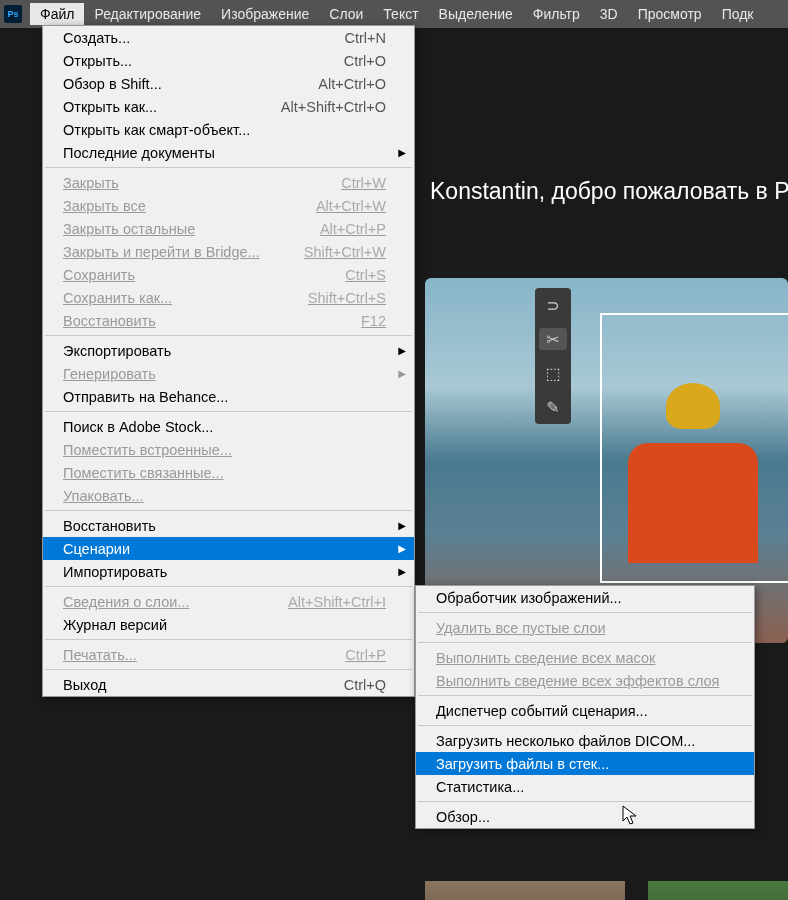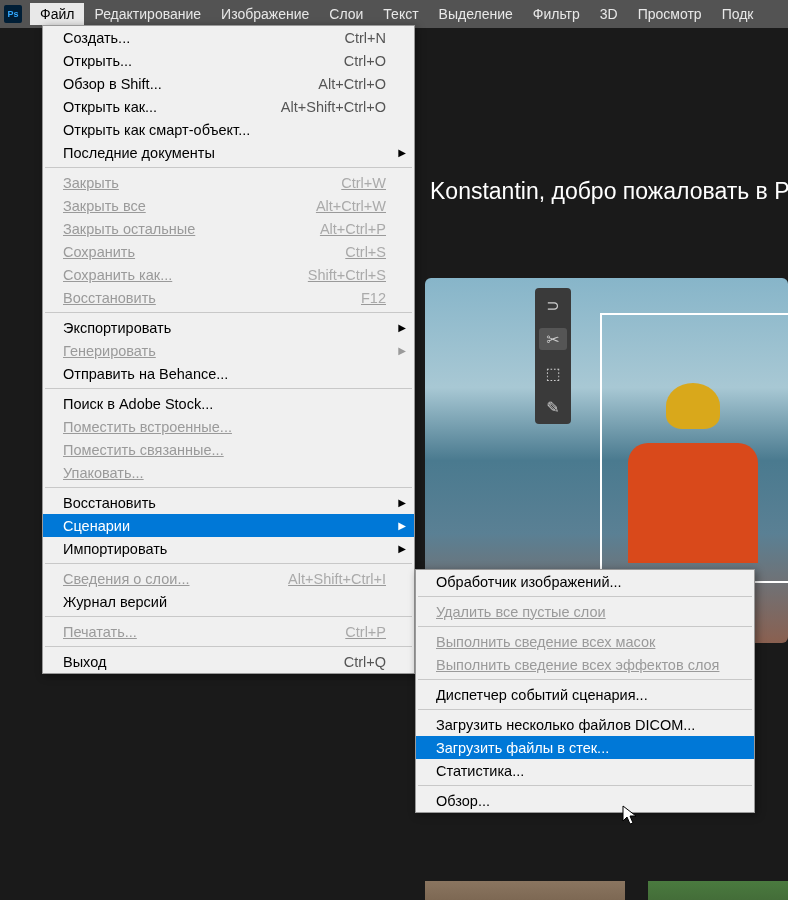--- a/index.html
+++ b/index.html
@@ -28,21 +28,21 @@
   .dropdown { position: absolute; top: 25px; left: 42px; width: 373px; background: #f0f0f0; border: 1px solid #999; box-shadow: 2px 2px 8px rgba(0,0,0,0.4); font-size: 14.5px; color: #000; z-index: 10; }
   .menu-item { display: flex; justify-content: space-between; align-items: center; padding: 3.5px 28px 3.5px 20px; position: relative; cursor: default; }
   .menu-item.disabled { color: #9a9a9a; text-decoration: underline; }
   .menu-item.highlighted { background: #0078d7; color: #fff; }
   .menu-sep { height: 1px; background: #c8c8c8; margin: 3px 2px; }
   .menu-item .shortcut { color: #555; }
   .menu-item.disabled .shortcut { color: #aaa; }
   .menu-item .arrow { position: absolute; right: 8px; font-size: 10px; }
   .menu-item.highlighted .arrow { color: #fff; }
   
-  .submenu { position: absolute; top: 569px; left: 415px; width: 340px; background: #f0f0f0; border: 1px solid #999; box-shadow: 2px 2px 8px rgba(0,0,0,0.4); font-size: 14.5px; color: #000; z-index: 11; }
+  .submenu { position: absolute; top: 585px; left: 415px; width: 340px; background: #f0f0f0; border: 1px solid #999; box-shadow: 2px 2px 8px rgba(0,0,0,0.4); font-size: 14.5px; color: #000; z-index: 11; }
   
   .cursor { position: absolute; top: 805px; left: 622px; z-index: 20; pointer-events: none; }
   .cursor svg { width: 18px; height: 22px; }
 </style>
 </head>
 <body>
 
 <div class="menubar">
   <div class="ps-icon">Ps</div>
   <div id="menubar-items" style="display: flex;">
@@ -109,20 +109,24 @@
     </div>
     <div class="menu-item disabled">
       <span>Закрыть все</span>
       <span class="shortcut">Alt+Ctrl+W</span>
     </div>
     <div class="menu-item disabled">
       <span>Закрыть остальные</span>
       <span class="shortcut">Alt+Ctrl+P</span>
     </div>
     <div class="menu-item disabled">
+      <span>Закрыть и перейти в Bridge...</span>
+      <span class="shortcut">Shift+Ctrl+W</span>
+    </div>
+    <div class="menu-item disabled">
       <span>Сохранить</span>
       <span class="shortcut">Ctrl+S</span>
     </div>
     <div class="menu-item disabled">
       <span>Сохранить как...</span>
       <span class="shortcut">Shift+Ctrl+S</span>
     </div>
     <div class="menu-item disabled">
       <span>Восстановить</span>
       <span class="shortcut">F12</span>

